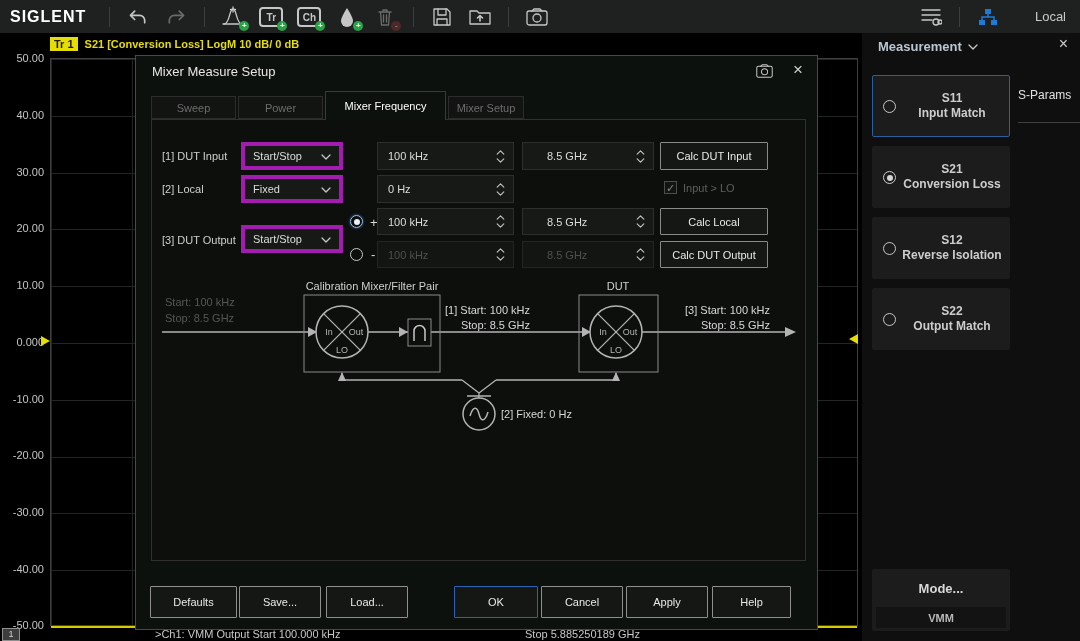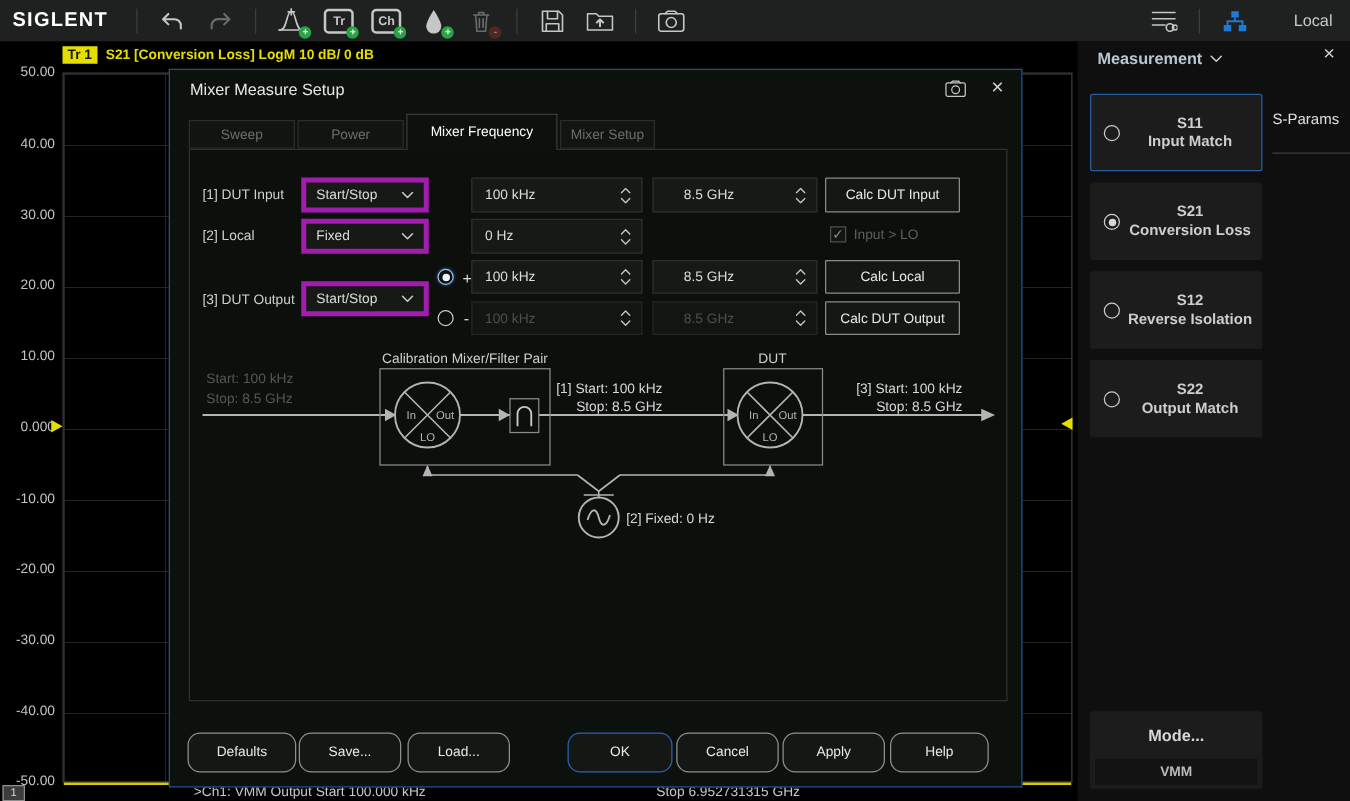--- a/index.html
+++ b/index.html
@@ -75,21 +75,21 @@
     border:1.5px solid #c9c9c9; display:flex; align-items:center; justify-content:center; }
   .radio.sel { border-color:#9fc2ec; box-shadow:0 0 3px #2f6cc0; }
   .radio.sel::after { content:""; width:6px; height:6px; border-radius:50%; background:#eaf2fc; }
   .pm { position:absolute; color:#dcdcdc; font-size:13px; }
   .checkbox { position:absolute; left:512px; top:61px; display:flex; align-items:center; }
   .cb-box { width:13px; height:13px; border:1px solid #4d4d4d; color:#8a8a8a; font-size:11px;
     line-height:12px; text-align:center; margin-right:6px; background:#121512; }
   .cb-label { color:#5f5f5f; font-size:11px; }
   .dlgbtn { position:absolute; top:530px; height:32px; background:#141714;
     border:1px solid #8f8f8f; color:#e8e8e8; font-size:11px; display:flex;
-    align-items:center; justify-content:center; border-radius:10px; }
+    align-items:center; justify-content:center; border-radius:1px; }
   .dlgbtn.primary { border:1px solid #2a62b8; }
 
   
   .sidebar { position:absolute; left:862px; top:33px; width:218px; height:608px;
     background:#0f0f0f; z-index:5; }
   .sb-header { position:absolute; left:16px; top:6px; color:#b9c7d3; font-weight:bold;
     font-size:13px; display:flex; align-items:center; gap:6px; }
   .sb-close { position:absolute; right:12px; top:2px; color:#cfcfcf; font-size:16px; }
   .mcard { position:absolute; left:10px; width:138px; height:62px; background:#1c1c1c;
     border:1px solid #1c1c1c; border-radius:2px; }
@@ -462,16 +462,16 @@
 
     <div class="modecard">
       <span class="mode-label">Mode...</span>
       <span class="mode-sub">VMM</span>
     </div>
   </div>
 
   <div class="statusbar">
     <span class="chbadge">1</span>
     <span class="st-left">&gt;Ch1: VMM Output Start 100.000 kHz</span>
-    <span class="st-right">Stop 6.952731315 GHz</span>
+    <span class="st-right">Stop 5.885250189 GHz</span>
   </div>
 
 </div>
 
 </body></html>

